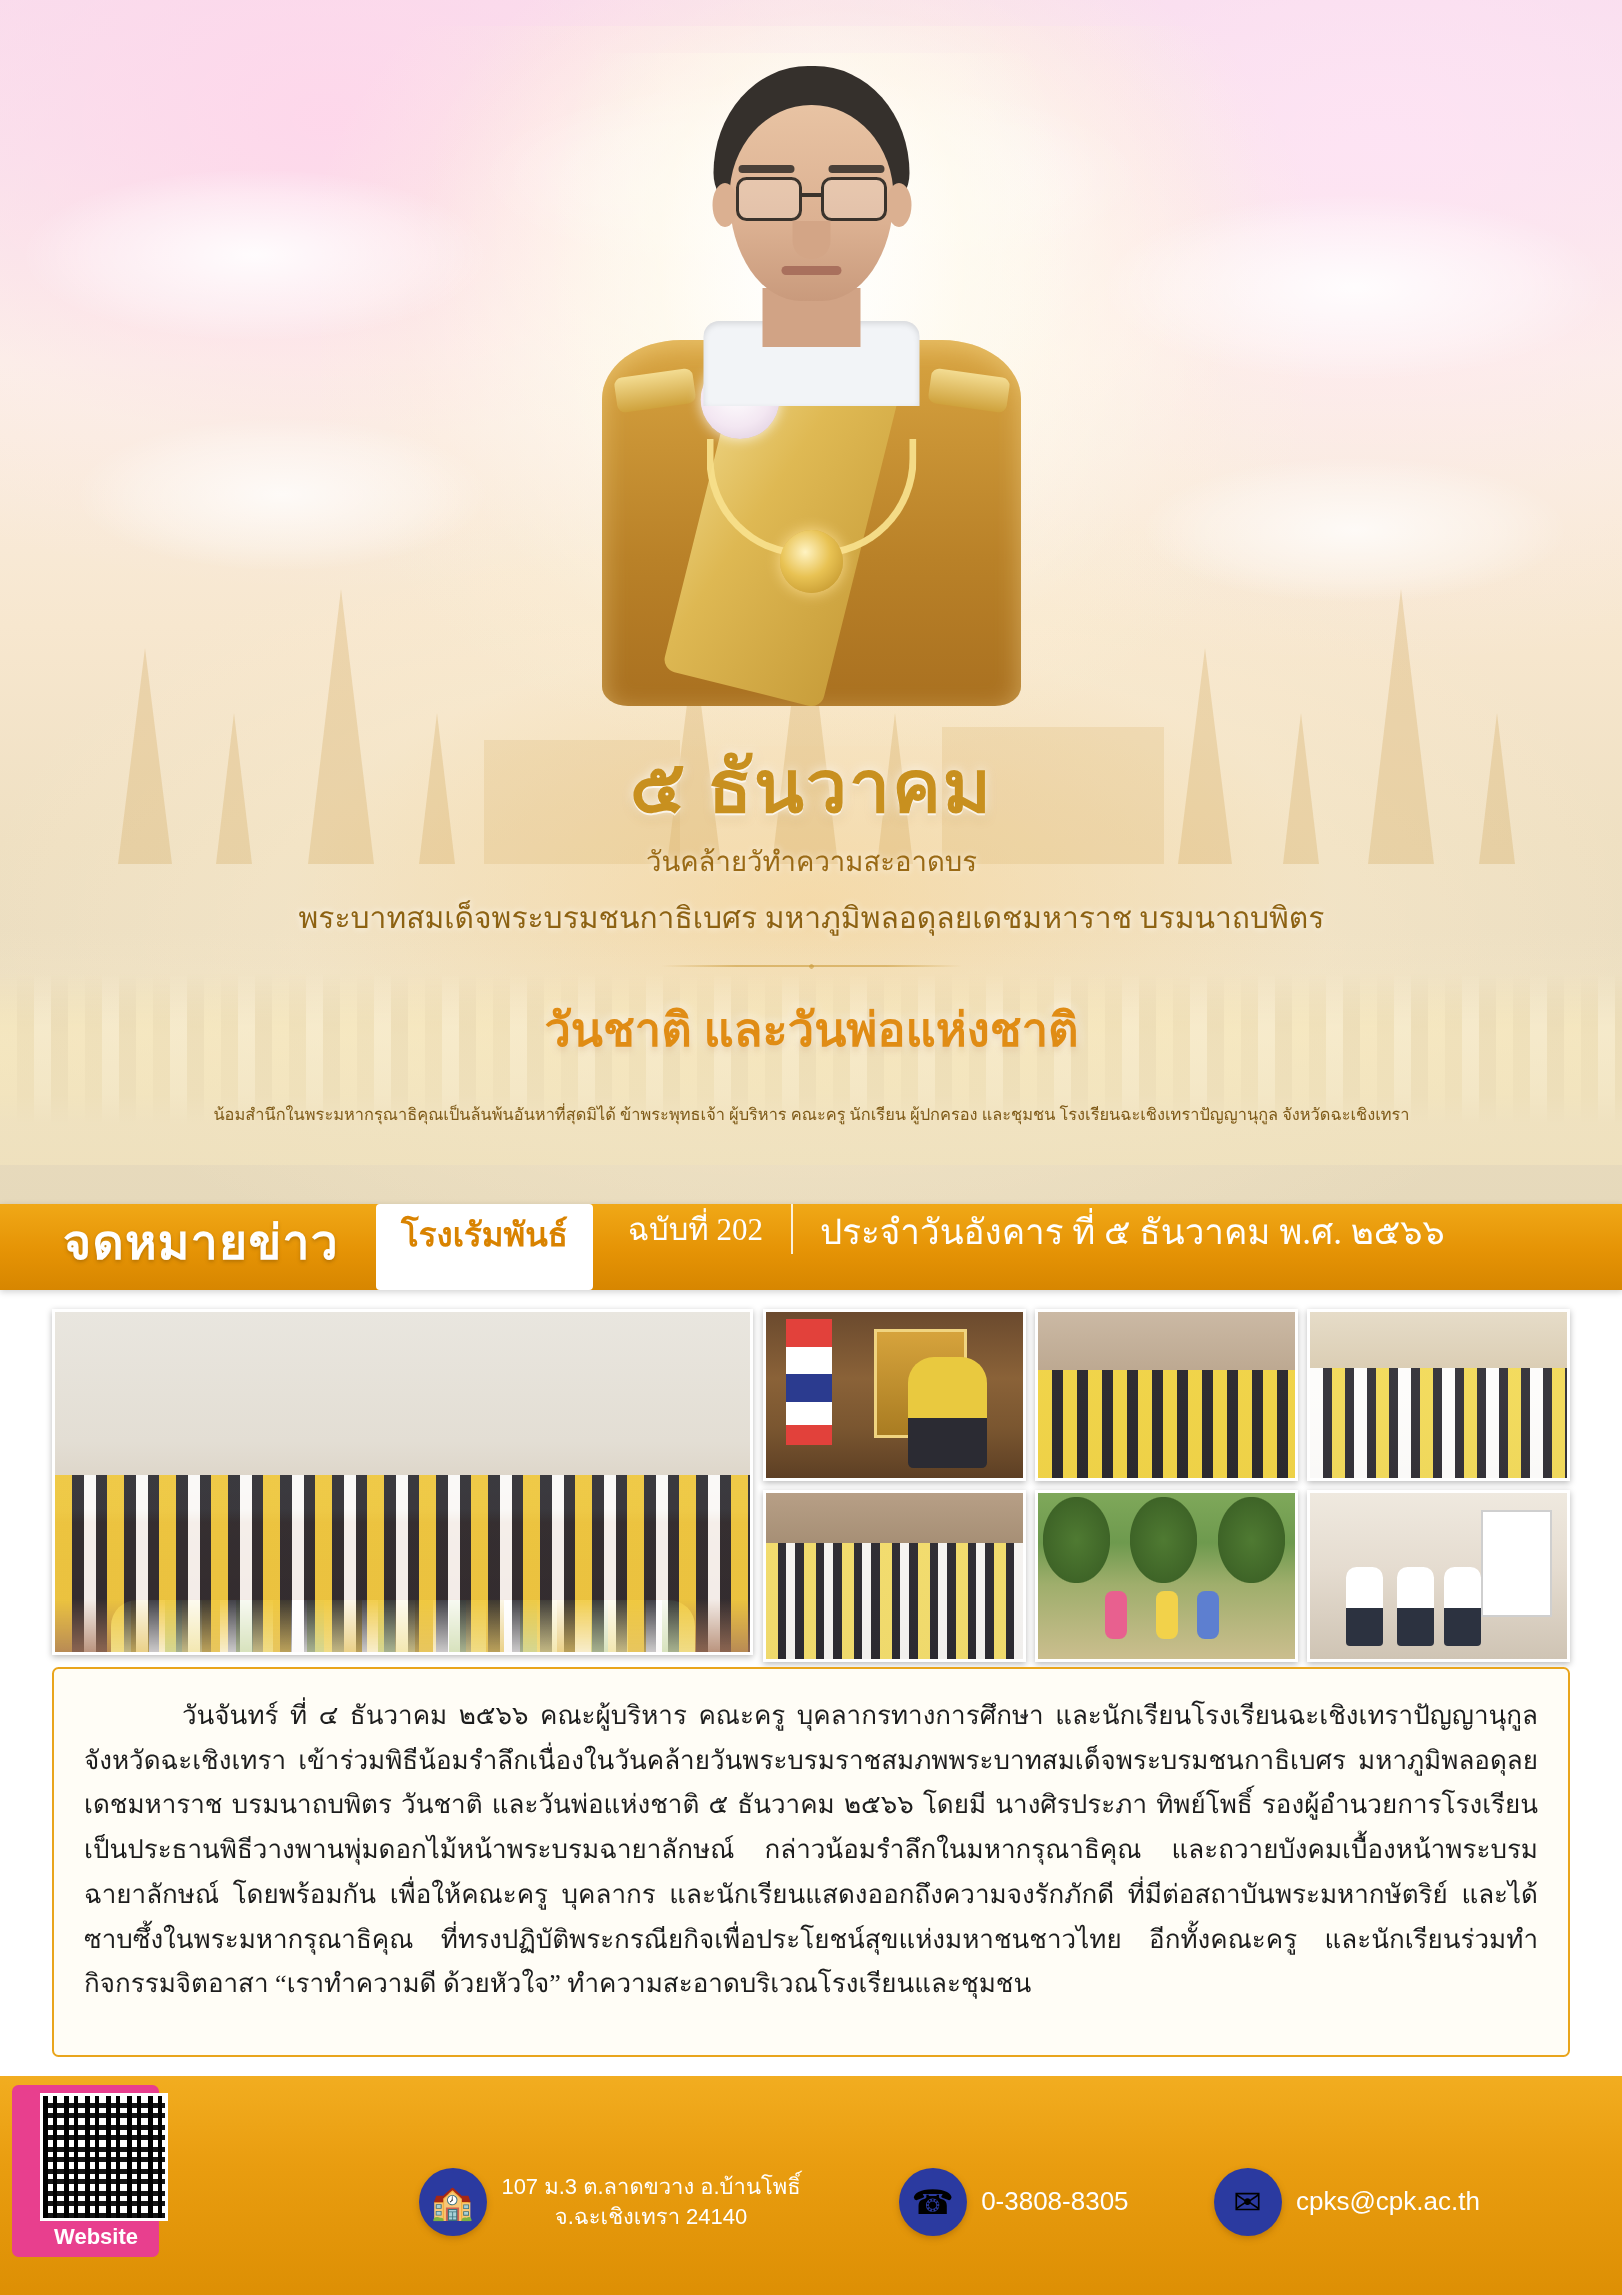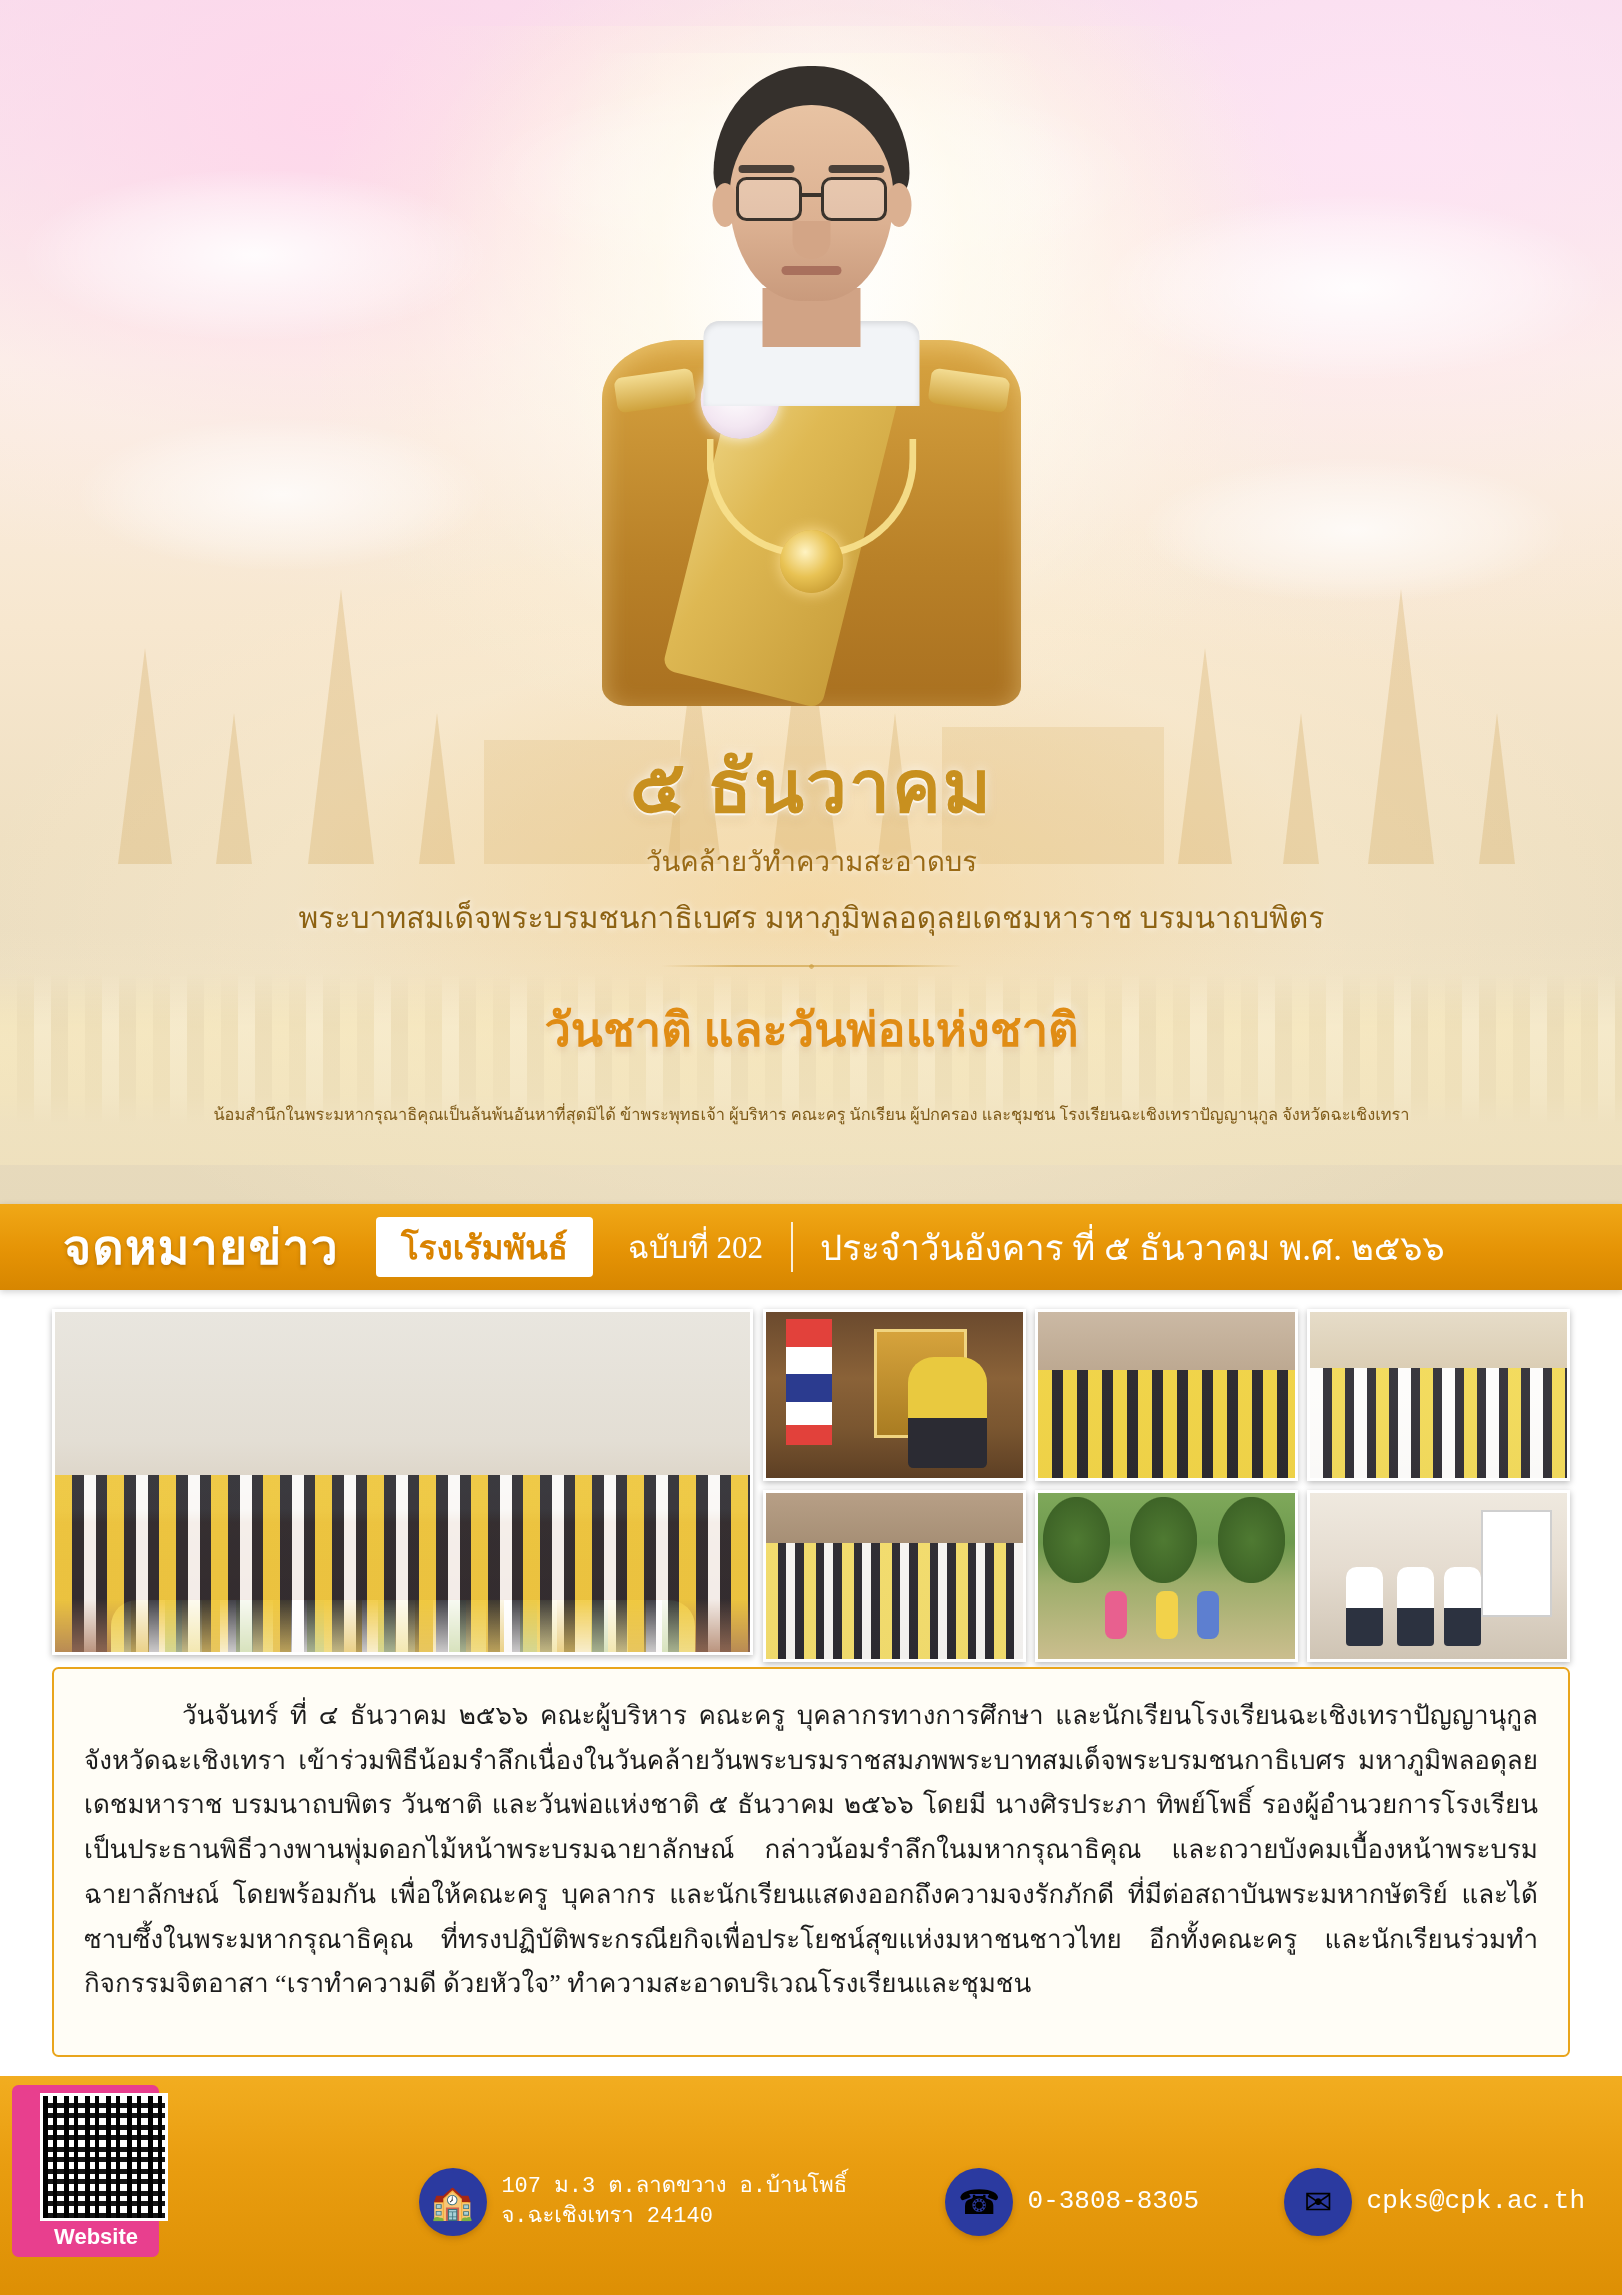--- a/index.html
+++ b/index.html
@@ -249,21 +249,20 @@
     color: #7e5a18;
   }
 
   
   .newsbar {
     position: absolute;
     left: 0; top: 1204px;
     width: 1623px; height: 86px;
     background: linear-gradient(180deg, #f0a817 0%, #e59305 55%, #d78600 100%);
     display: flex;
-    align-items: center;
     box-shadow: 0 2px 6.5px rgba(0,0,0,.18);
   }
   .newsbar .nb-title {
     color: #ffffff;
     font-family: "Liberation Serif", serif;
     font-size: 48px;
     font-weight: bold;
     margin-left: 63px;
     letter-spacing: 1.3px;
     text-shadow: 0 2px 3.9px rgba(130,80,0,.45);
@@ -512,25 +511,26 @@
     width: 68px; height: 68px;
     border-radius: 50%;
     background: #2b3aa0;
     display: flex; align-items: center; justify-content: center;
     box-shadow: 0 2.6px 6.5px rgba(120,70,0,.35);
     flex: none;
   }
   .cicon span { font-size: 34px; line-height: 1; }
   .ctext {
     margin-left: 14.4px;
-    font-family: Liberation Mono, monospace;
+    font-family: Liberation Sans, sans-serif;
     color: #ffffff;
     font-size: 22px;
     line-height: 1.35;
     white-space: pre-line;
+    text-align: center;
   }
   .ctext.single { font-size: 26px; }
   .gap1 { width: 98px; }
   .gap2 { width: 85px; }
 </style>
 </head>
 <body>
 
 <div class="poster">
 

